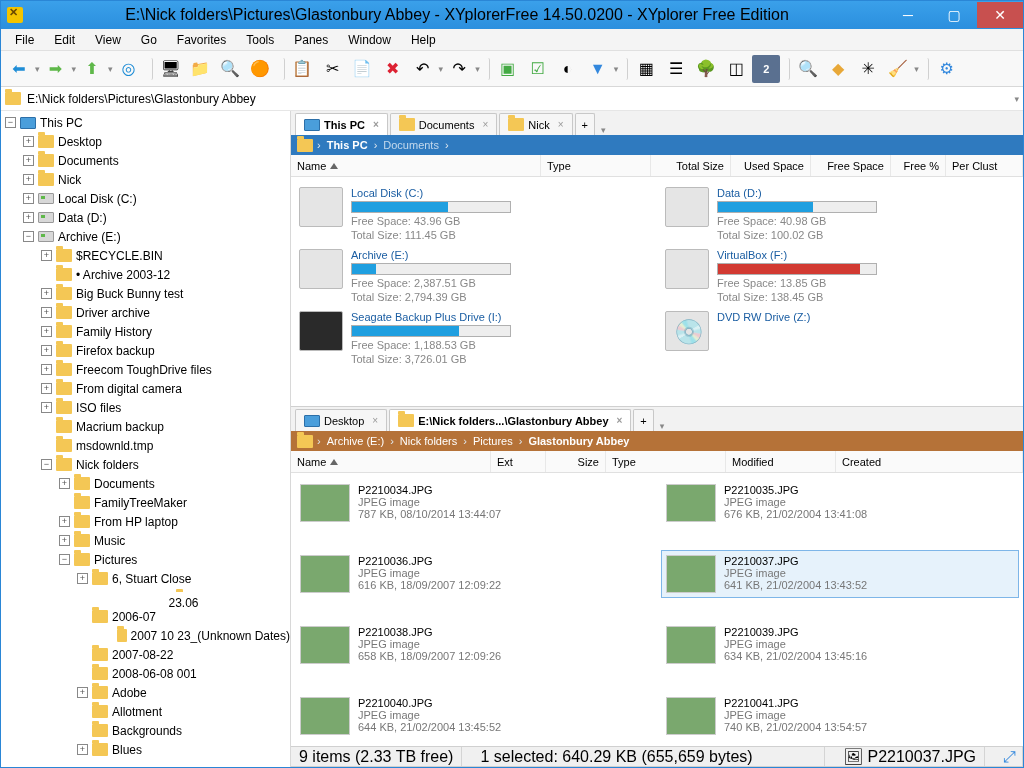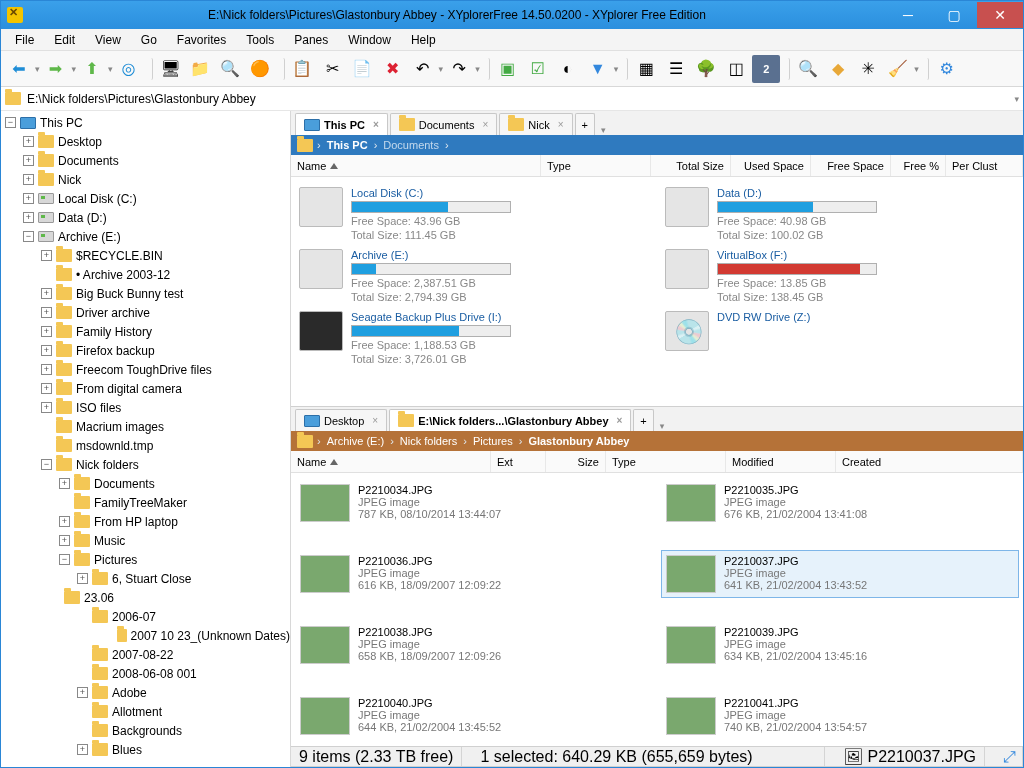--- a/index.html
+++ b/index.html
@@ -2,21 +2,21 @@
 <html><head>
 <meta charset="utf-8">
 <style>
 * { box-sizing: border-box; margin: 0; padding: 0; font-family: "Segoe UI", Tahoma, sans-serif; }
 html, body { width: 1024px; height: 768px; overflow: hidden; background: #fff; font-size: 12px; }
 .window { width: 1024px; height: 768px; border: 1px solid #2a86d6; display: flex; flex-direction: column; }
 .titlebar { height: 28px; background: linear-gradient(#3aa0ea,#2b8fde); display: flex; align-items: center; color: #000; }
 .titlebar .icon-box { width: 28px; height: 28px; display: flex; align-items: center; justify-content: center; }
 .app-icon { width: 16px; height: 16px; background: #f3c400; border-radius: 2px; position: relative; }
 .app-icon:after { content: "✕"; position: absolute; top: -1px; left: 2px; font-size: 11px; color: #6b4a00; font-weight: bold; }
-.titlebar .title { flex: 1; text-align: center; font-size: 12px; }
+.titlebar .title { flex: 1; text-align: center; font-size: 16px; }
 .win-btns { display: flex; }
 .win-btn { width: 46px; height: 26px; display: flex; align-items: center; justify-content: center; color: #fff; font-size: 14px; }
 .win-btn.close { background: #c8504f; }
 .win-btn.minmax { background: transparent; }
 .menubar { height: 22px; background: #f4f4f4; display: flex; align-items: center; padding: 4px 6px; gap: 4px; border-bottom: 1px solid #e0e0e0; }
 .menubar span { padding: 2px 8px; }
 .toolbar { height: 36px; background: #f8f8f8; display: flex; align-items: center; padding: 0 4px; gap: 2px; border-bottom: 1px solid #d8d8d8; }
 .tbtn { width: 28px; height: 28px; display: flex; align-items: center; justify-content: center; border-radius: 2px; font-size: 16px; }
 .tbtn.sep { width: 6px; border-right: 1px solid #d0d0d0; height: 22px; margin: 0 2px; }
 .addrbar { height: 24px; display: flex; align-items: center; padding: 0 4px; gap: 6px; border-bottom: 1px solid #e6e6e6; }
@@ -225,21 +225,21 @@
           <span>From digital camera</span>
         </div>
         <div class="tree-item" style="padding-left: 40px;">
           <div class="exp">+</div>
           <span class="folder-ico"></span>
           <span>ISO files</span>
         </div>
         <div class="tree-item" style="padding-left: 40px;">
           <div class="exp blank"></div>
           <span class="folder-ico"></span>
-          <span>Macrium images</span>
+          <span>Macrium backup</span>
         </div>
         <div class="tree-item" style="padding-left: 40px;">
           <div class="exp blank"></div>
           <span class="folder-ico"></span>
           <span>msdownld.tmp</span>
         </div>
         <div class="tree-item" style="padding-left: 40px;">
           <div class="exp">−</div>
           <span class="folder-ico"></span>
           <span>Nick folders</span>
@@ -267,21 +267,21 @@
         <div class="tree-item" style="padding-left: 58px;">
           <div class="exp">−</div>
           <span class="folder-ico"></span>
           <span>Pictures</span>
         </div>
         <div class="tree-item" style="padding-left: 76px;">
           <div class="exp">+</div>
           <span class="folder-ico"></span>
           <span>6, Stuart Close</span>
         </div>
-        <div class="tree-item" style="padding-left: 48px;">
+        <div class="tree-item" style="padding-left: 76px; flex-direction: column;">
           <div class="exp blank"></div>
           <span class="folder-ico"></span>
           <span>23.06</span>
         </div>
         <div class="tree-item" style="padding-left: 76px;">
           <div class="exp blank"></div>
           <span class="folder-ico"></span>
           <span>2006-07</span>
         </div>
         <div class="tree-item" style="padding-left: 76px; margin-left: 29px;">

